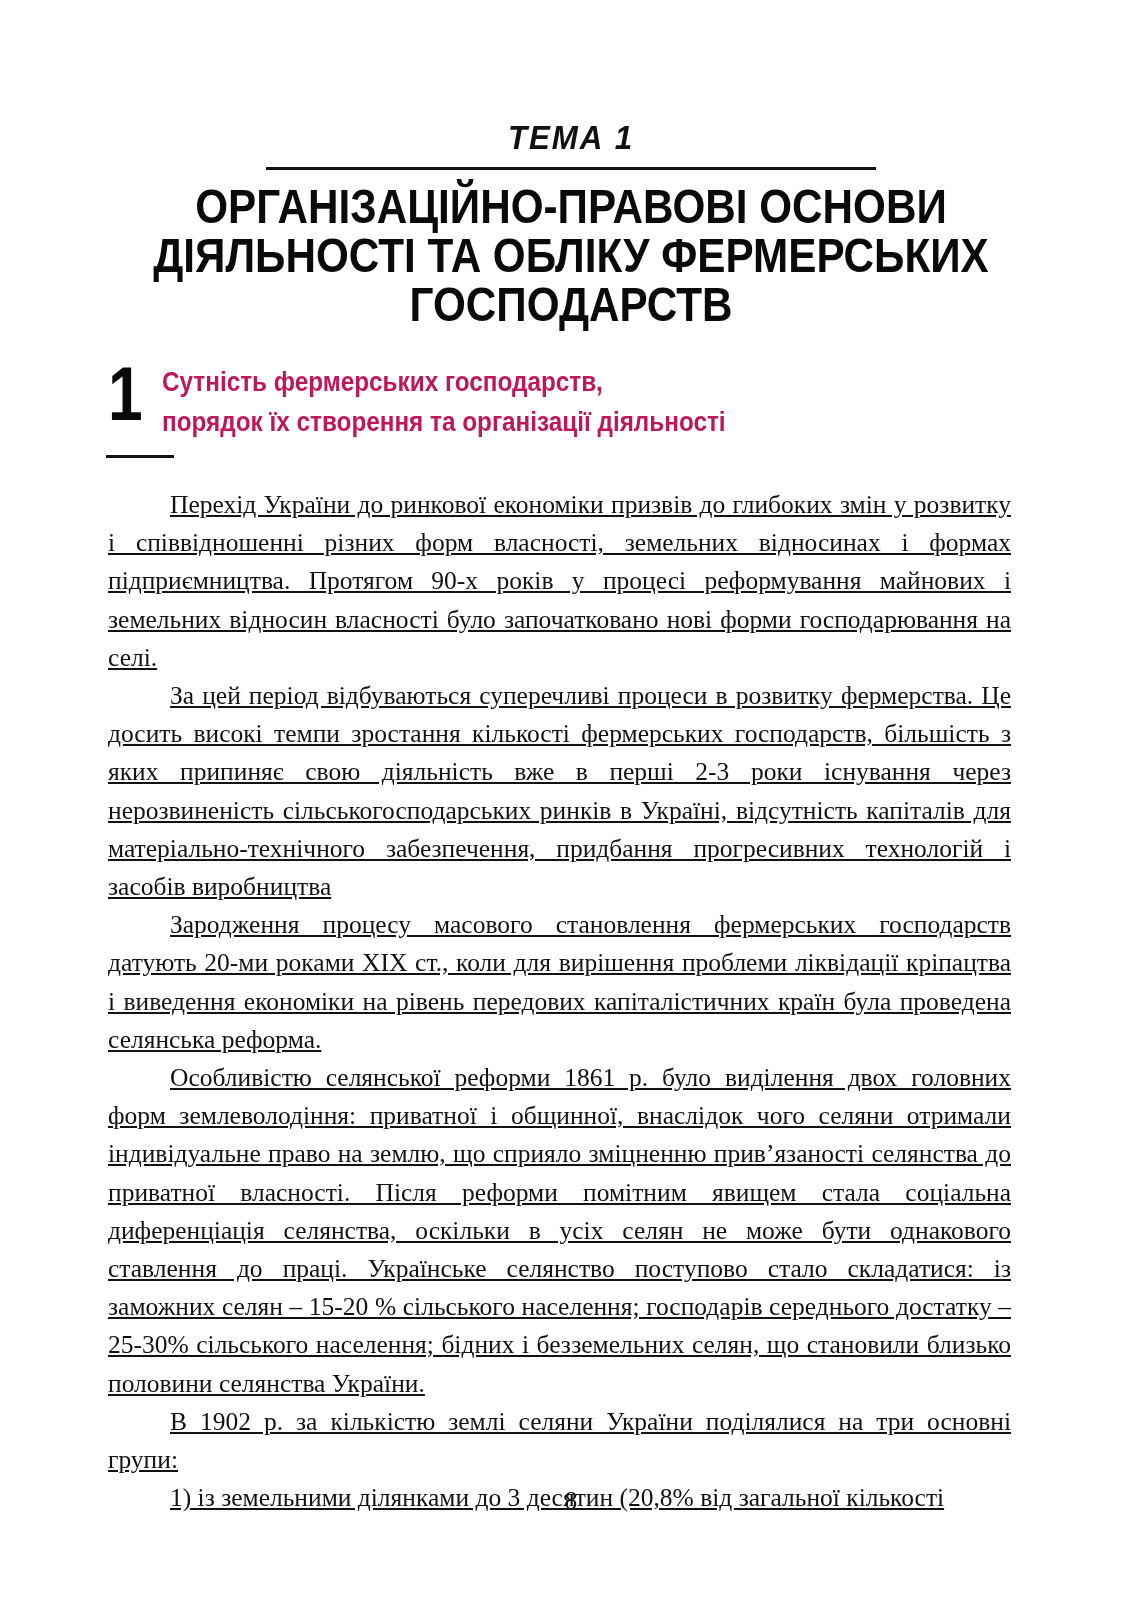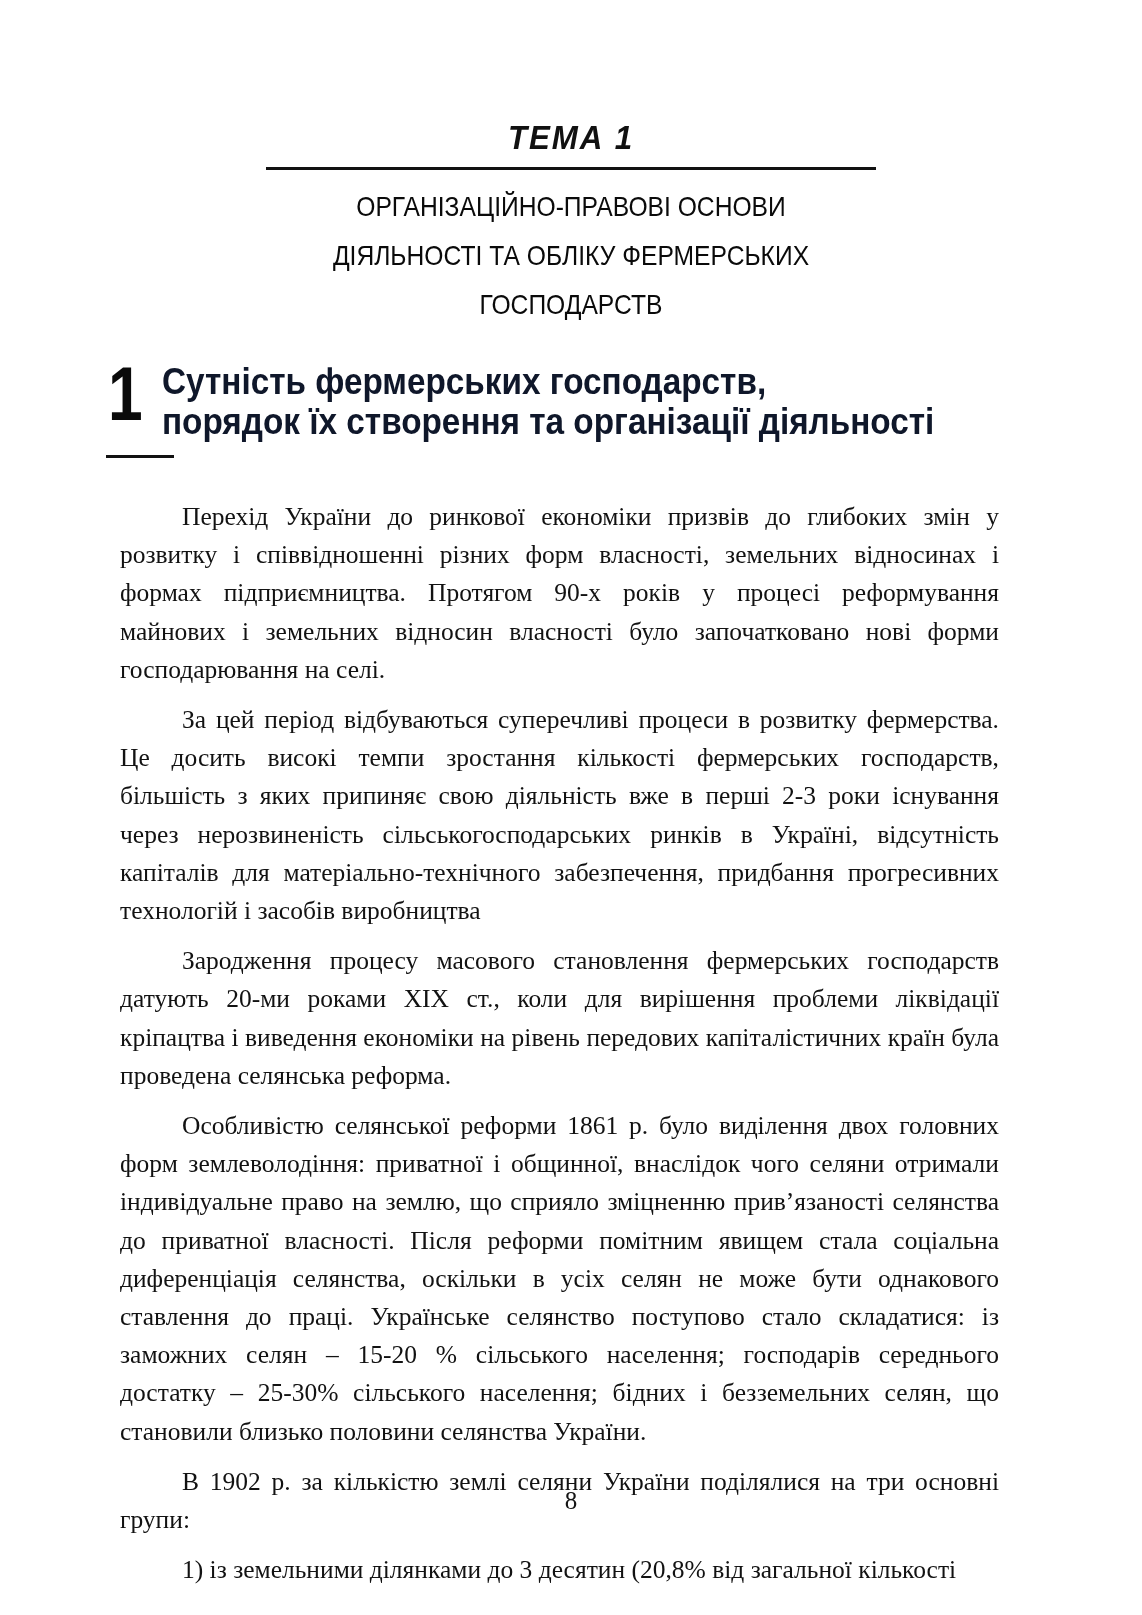--- a/index.html
+++ b/index.html
@@ -48,22 +48,22 @@
   }
 
   
   .doc-title {
     position: absolute;
     left: 60px;
     right: 60px;
     top: 182px;
     text-align: center;
     font-family: "Liberation Sans Narrow", "Liberation Sans", sans-serif;
-    font-weight: normal;
-    font-size: 28px;
+    font-weight: bold;
+    font-size: 48px;
     line-height: 49px;
     letter-spacing: 0px;
     color: #0a0a0a;
   }
   .doc-title .tline {
     display: block;
     transform: scaleX(0.88);
   }
 
   
@@ -93,23 +93,23 @@
     width: 68px;
     height: 3px;
     background: #111;
   }
   .section-title {
     position: absolute;
     left: 58px;
     top: 4px;
     font-family: "Liberation Sans Narrow", "Liberation Sans", sans-serif;
     font-weight: bold;
-    font-size: 37px;
+    font-size: 27px;
     line-height: 40px;
-    color: #0f172a;
+    color: #be185d;
   }
   .section-title .sline {
     display: block;
     transform: scaleX(0.90);
     transform-origin: left top;
   }
 
   
   .body-text {
     position: absolute;
@@ -117,23 +117,24 @@
     top: 486px;
     width: 903px;
     font-family: "Liberation Serif", "DejaVu Serif", serif;
     font-size: 25.5px;
     line-height: 38.2px;
     text-align: justify;
     text-justify: inter-word;
     color: #121212;
   }
   .body-text p {
-    margin: 12px;
+    margin: 0;
     text-indent: 62px;
     text-align: justify;
+    text-decoration: underline;
   }
 
   
   .page-number {
     position: absolute;
     left: 0;
     right: 0;
     top: 1487px;
     text-align: center;
     font-family: "Liberation Serif", "DejaVu Serif", serif;

